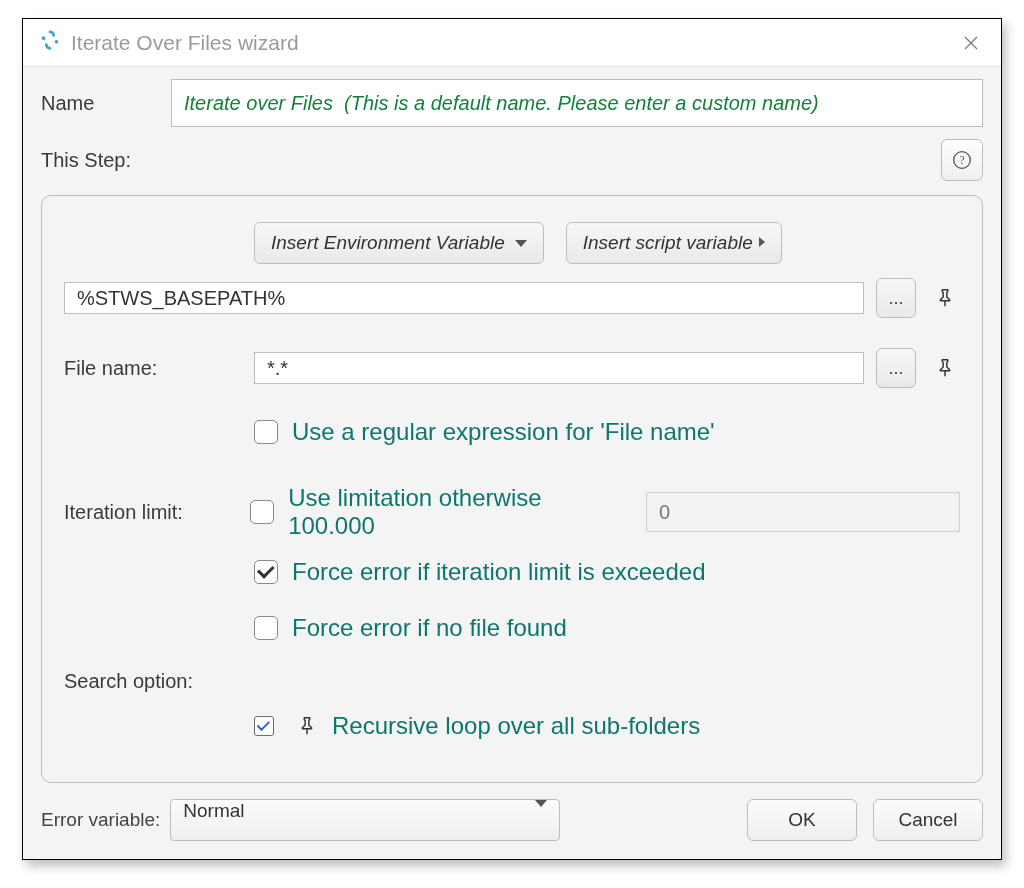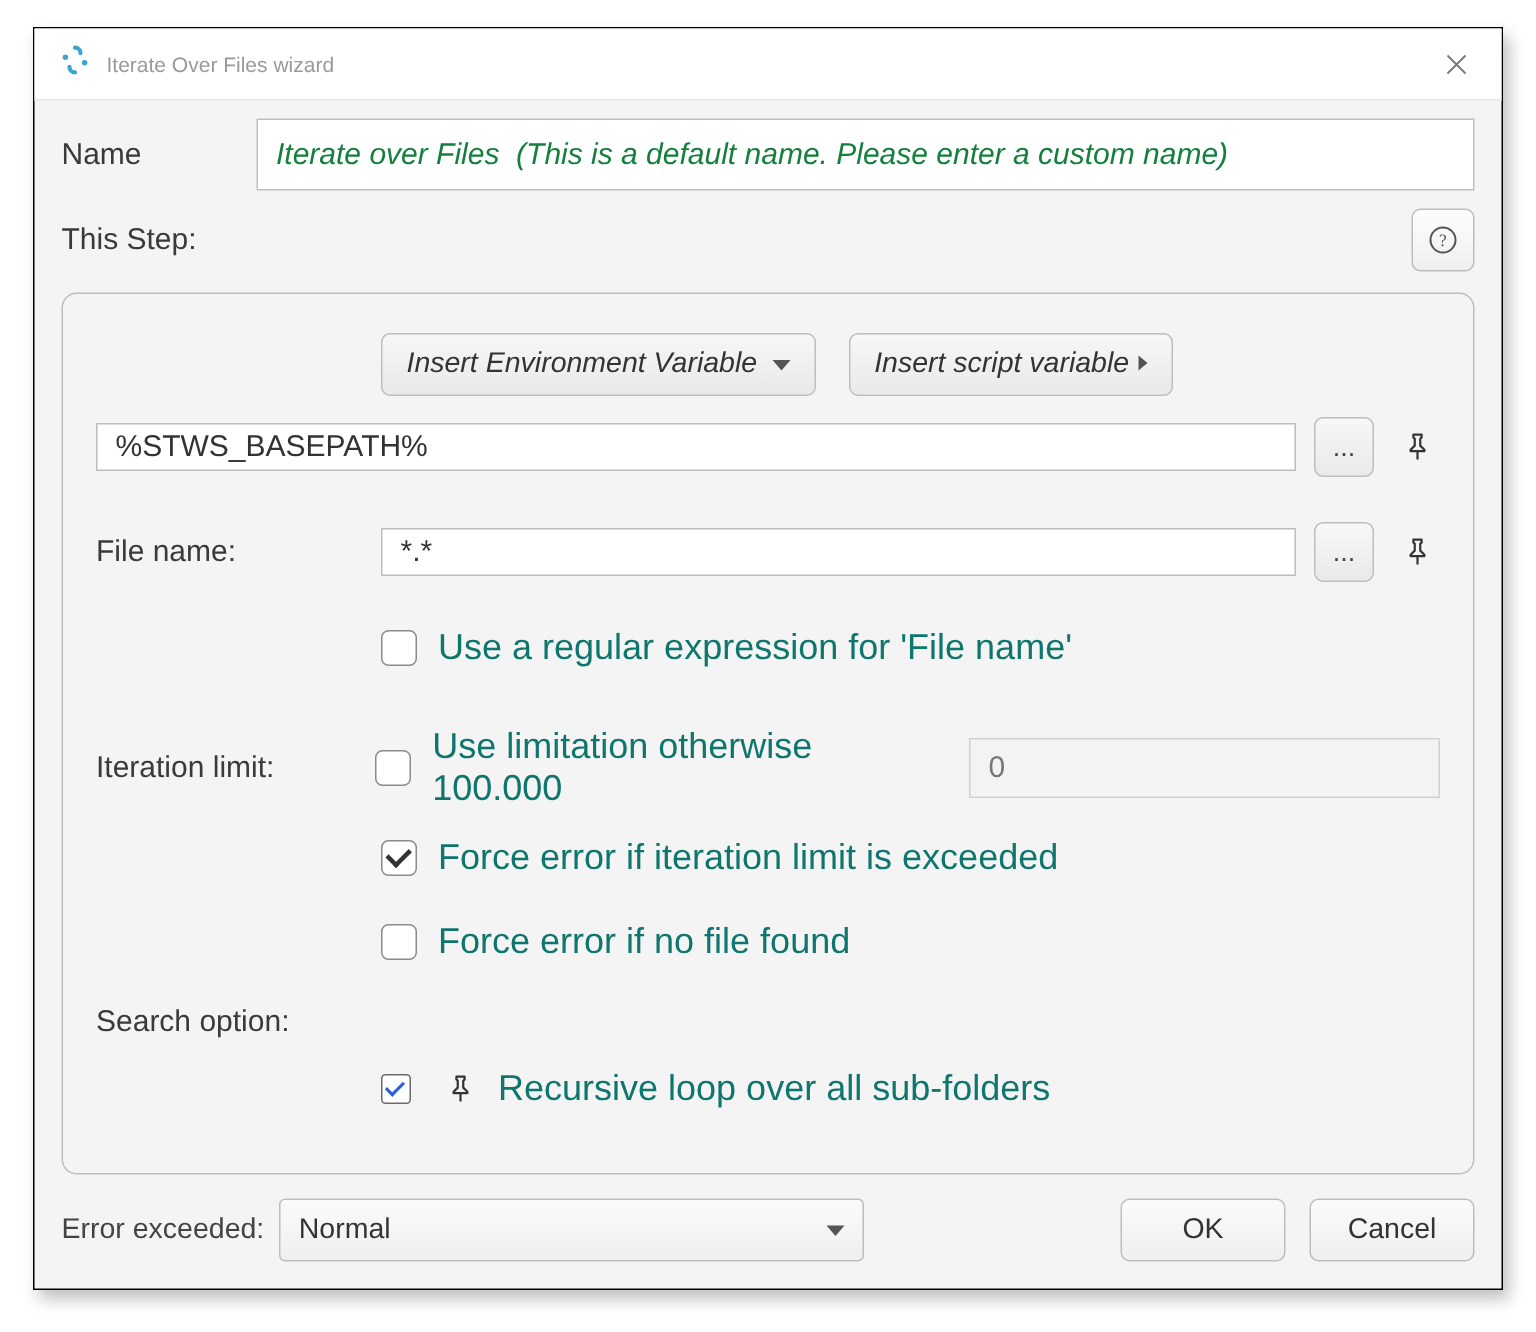--- a/index.html
+++ b/index.html
@@ -28,21 +28,21 @@
   .titlebar {
     height: 48px;
     background: #fff;
     display: flex;
     align-items: center;
     padding: 0 16px;
     border-bottom: 1px solid #e5e5e5;
   }
   .titlebar .title {
     color: #9a9a9a;
-    font-size: 14px;
+    font-size: 21px;
     margin-left: 10px;
     flex: 1;
   }
   .titlebar .close {
     width: 28px; height: 28px;
     display: flex; align-items: center; justify-content: center;
     color: #888;
     cursor: pointer;
   }
   .titlebar .close svg { width: 18px; height: 18px; }
@@ -175,21 +175,21 @@
     padding: 10px 18px 18px 18px;
   }
   .select {
     width: 390px; height: 42px;
     border: 1px solid #bdbdbd;
     border-radius: 4px;
     background: linear-gradient(#fbfbfb,#efefef);
     padding: 0 12px;
     font-size: 19px;
     color: #333;
-    display: flex; align-items: center; justify-content: space-between;
+    display: flex; align-items: flex-start; justify-content: space-between;
     cursor: pointer;
     margin-left: 10px;
   }
   .std-btn {
     width: 110px; height: 42px;
     border: 1px solid #bdbdbd;
     border-radius: 6px;
     background: linear-gradient(#fbfbfb,#efefef);
     font-size: 19px;
     color: #333;
@@ -320,21 +320,21 @@
           <svg viewBox="0 0 24 24">
               <path d="M9 3h6v2l-1 1v5l3 3v1H7v-1l3-3V6L9 5z M12 15v6" fill="none" stroke="#333" stroke-width="1.6" stroke-linejoin="round"></path>
             </svg>
         </span>
         <span class="check-label">Recursive loop over all sub-folders</span>
       </div>
 
     </div>
 
     <div class="bottom-bar">
-      <span>Error exceeded:</span>
+      <span>Error variable:</span>
       <div class="select">
         <span>Normal</span>
         <span class="caret-down"></span>
       </div>
       <div class="flex-spacer"></div>
       <div class="std-btn">OK</div>
       <div class="std-btn">Cancel</div>
     </div>
 
   </div>

